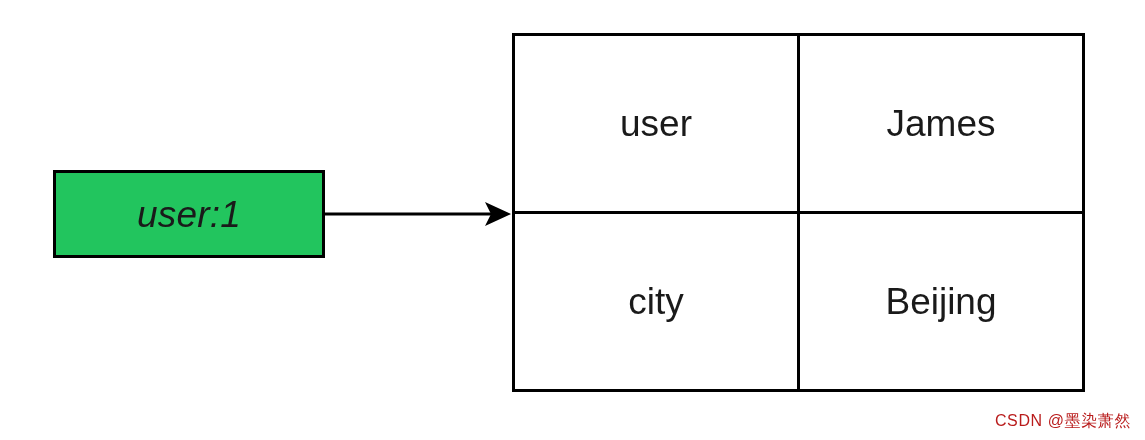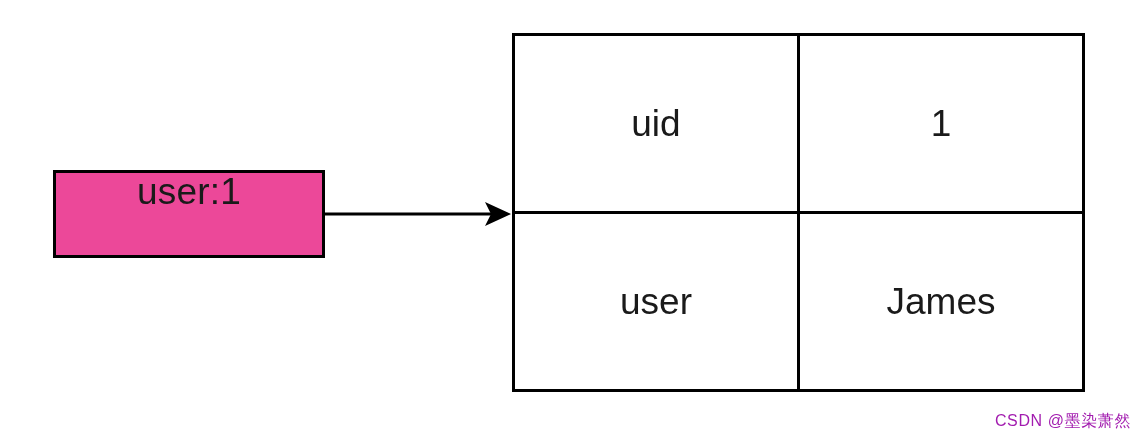--- a/index.html
+++ b/index.html
@@ -20,25 +20,26 @@
   }
 
   
   .key-box {
     position: absolute;
     left: 53px;
     top: 170px;
     width: 272px;
     height: 88px;
     border: 3px solid #000000;
-    background: #ec4899;
+    background: #22c55e;
     box-sizing: border-box;
     display: flex;
-    align-items: flex-start;
+    align-items: center;
     justify-content: center;
+    font-style: italic;
   }
   .key-box-label {
     font-size: 37px;
     line-height: 1;
     color: #1a1a1a;
     letter-spacing: 0.2px;
     white-space: nowrap;
   }
 
   
@@ -88,21 +89,21 @@
   .cell-value {
     width: 270px;
   }
 
   
   .watermark {
     position: absolute;
     right: 14px;
     bottom: 8px;
     font-size: 16px;
-    color: #a21caf;
+    color: #b91c1c;
     letter-spacing: 0.6px;
     white-space: nowrap;
     user-select: none;
   }
 </style>
 </head>
 <body>
 
 <div id="canvas">
 
@@ -113,25 +114,25 @@
   <div class="arrow">
     <svg width="190" height="44" viewBox="0 0 190 44" xmlns="http://www.w3.org/2000/svg">
       <line x1="0" y1="22" x2="168" y2="22" stroke="#000000" stroke-width="3"></line>
       <polygon points="186,22 160,10 166,22 160,34" fill="#000000"></polygon>
     </svg>
   </div>
 
   <table class="hash-table">
     <tbody>
       <tr>
-        <td class="cell-field">uid</td>
-        <td class="cell-value">1</td>
+        <td class="cell-field">user</td>
+        <td class="cell-value">James</td>
       </tr>
       <tr>
-        <td class="cell-field">user</td>
-        <td class="cell-value">James</td>
+        <td class="cell-field">city</td>
+        <td class="cell-value">Beijing</td>
       </tr>
     </tbody>
   </table>
 
   <div class="watermark">CSDN @墨染萧然</div>
 
 </div>
 
 </body></html>

